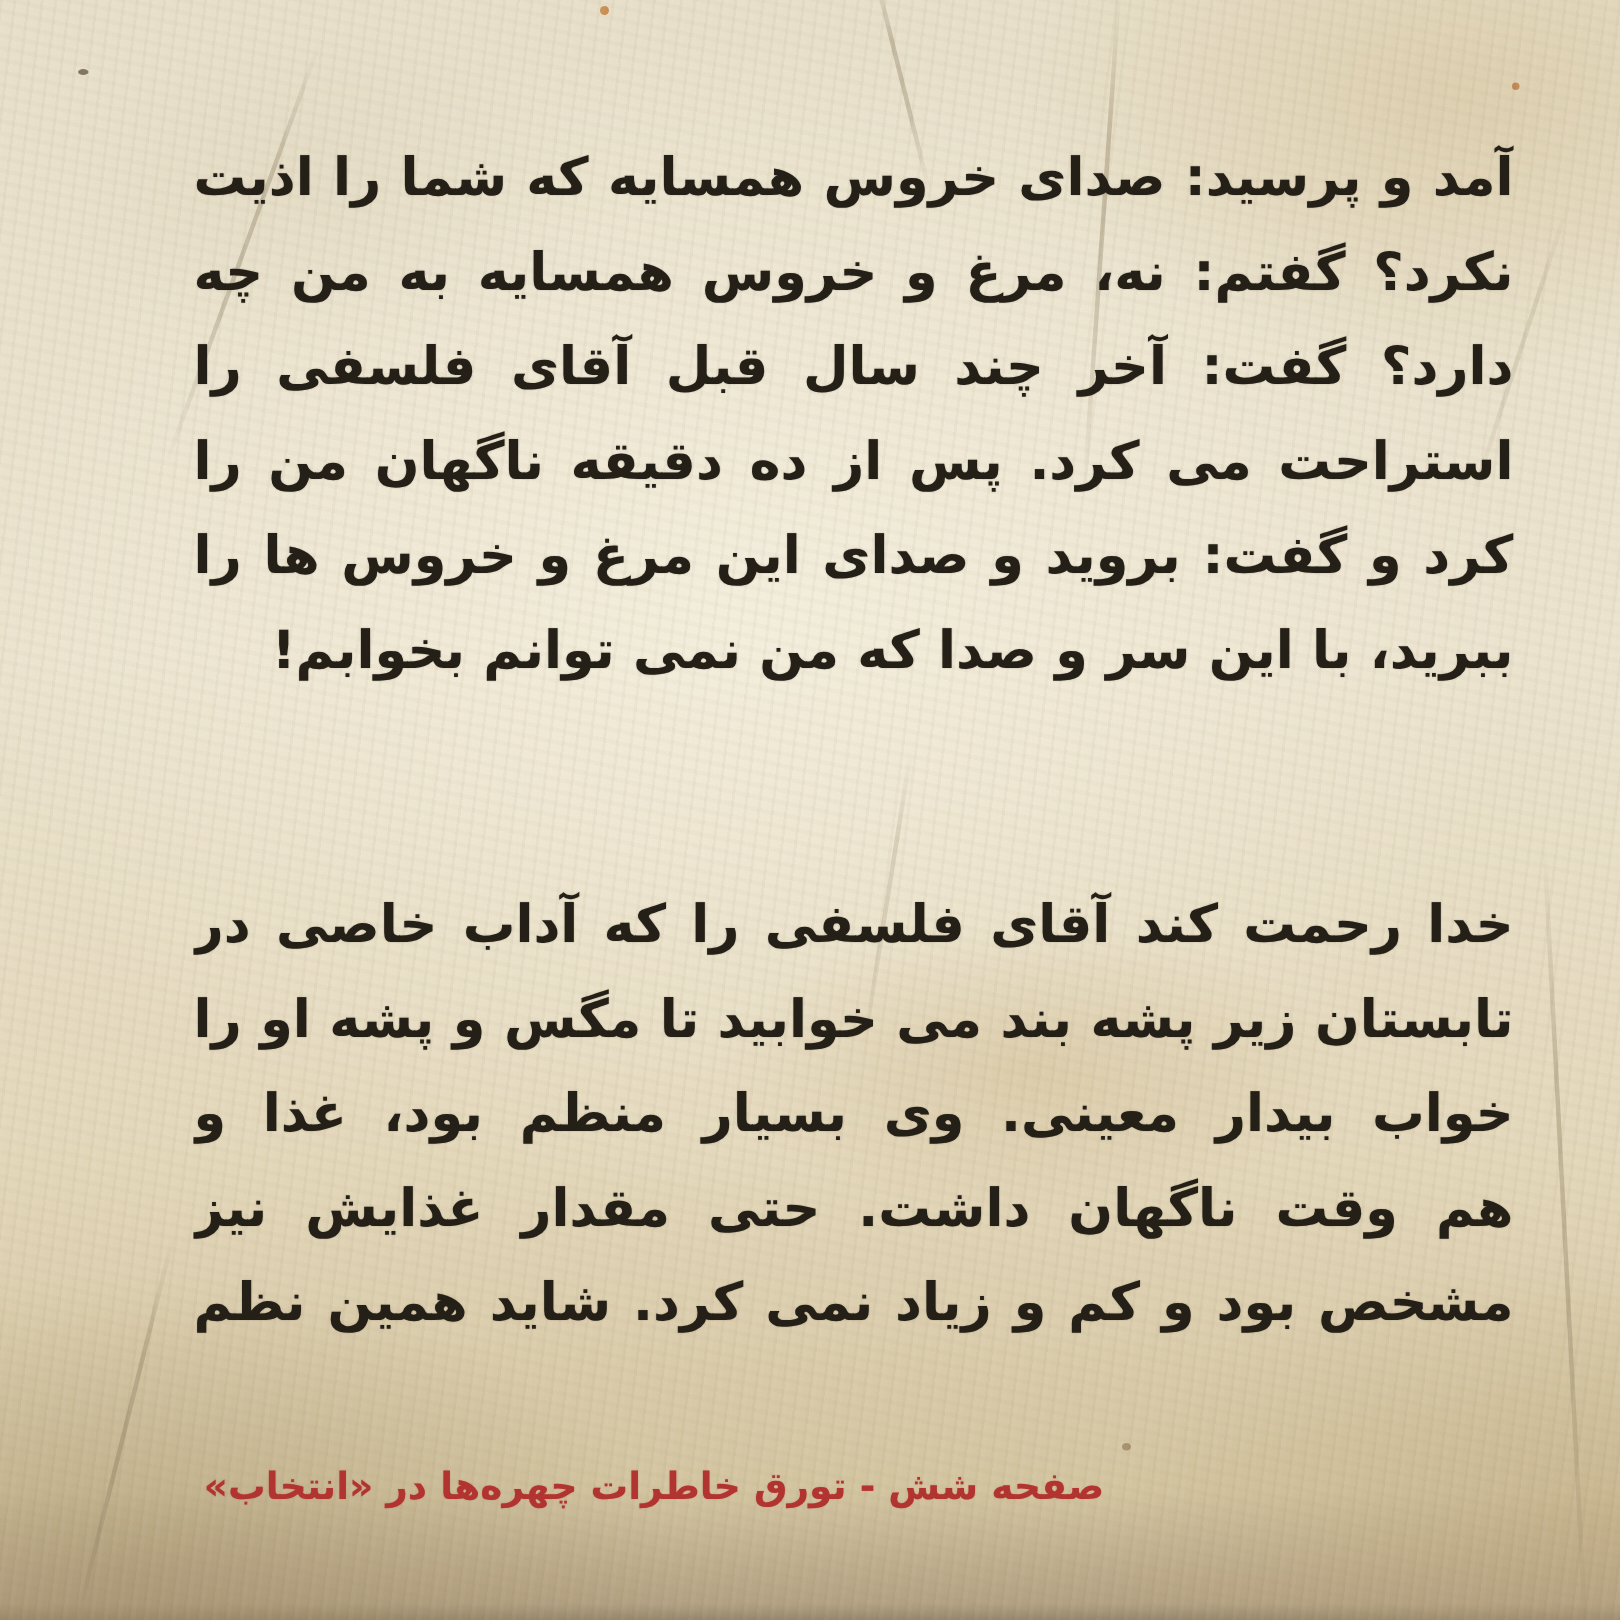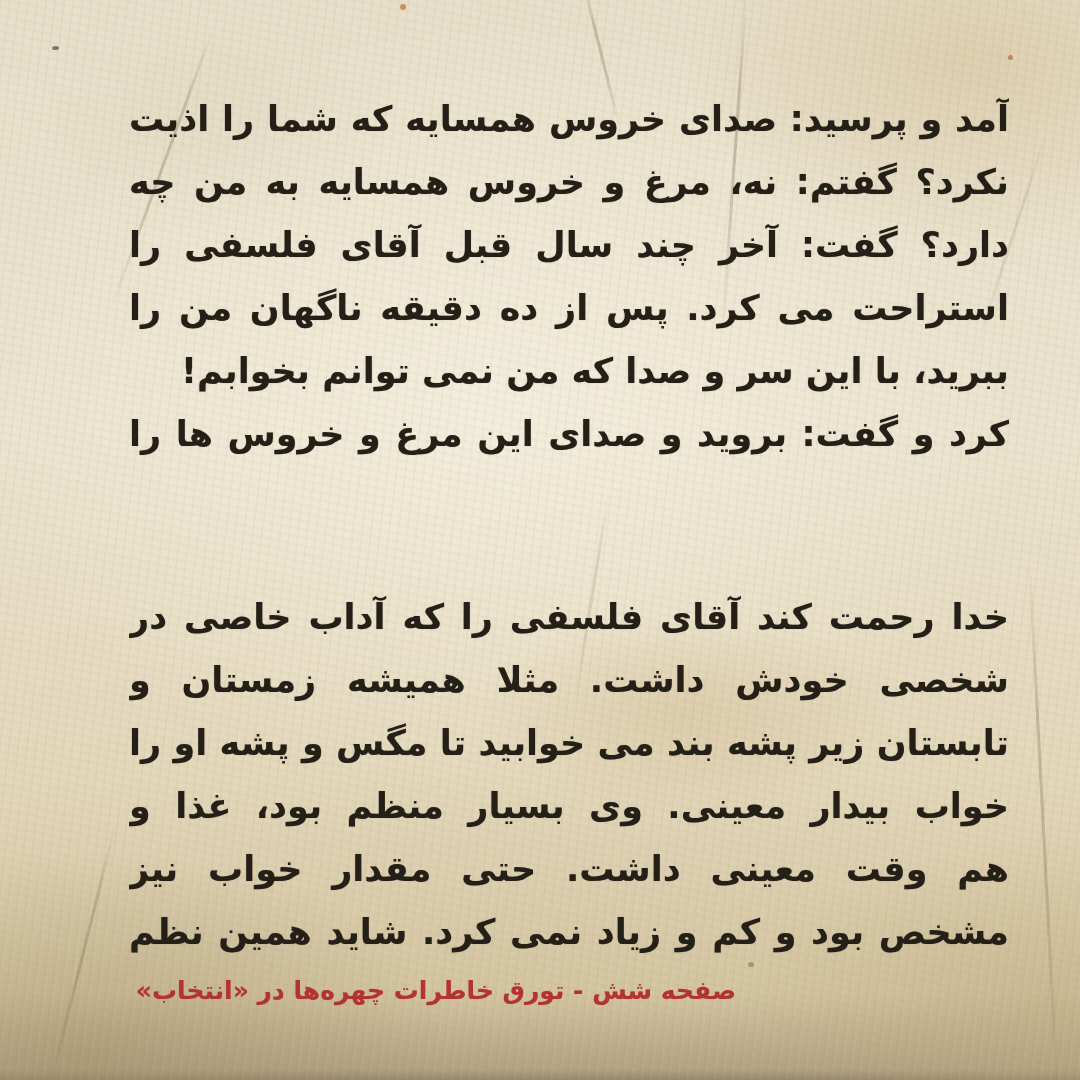--- a/index.html
+++ b/index.html
@@ -100,28 +100,27 @@
   <div class="speck" style="left:400px; top:4px; width:6px; height:6px; background:#c17a36; opacity:0.8;"></div>
   <div class="speck" style="left:1008px; top:55px; width:5px; height:5px; background:#b56a30; opacity:0.7;"></div>
   <div class="speck" style="left:52px; top:46px; width:7px; height:4px; background:#5f5档240; background:#5f5240; opacity:0.75;"></div>
   <div class="speck" style="left:748px; top:962px; width:6px; height:5px; background:#8a6f4e; opacity:0.6;"></div>
 
   <div class="text-block" style="top:88px;">
     <div class="line">آمد و پرسید: صدای خروس همسایه که شما را اذیت</div>
     <div class="line">نکرد؟ گفتم: نه، مرغ و خروس همسایه به من چه کار</div>
     <div class="line">دارد؟ گفت: آخر چند سال قبل آقای فلسفی را دعوت</div>
     <div class="line">استراحت می کرد. پس از ده دقیقه ناگهان من را صدا</div>
+    <div class="line">کرد و گفت: بروید و صدای این مرغ و خروس ها را</div>
     <div class="line last">ببرید، با این سر و صدا که من نمی توانم بخوابم!</div>
-    <div class="line">کرد و گفت: بروید و صدای این مرغ و خروس ها را</div>
   </div>
 
   <div class="text-block" style="top:586px;">
     <div class="line">خدا رحمت کند آقای فلسفی را که آداب خاصی در زندگی</div>
-    <div class="line">شخصی خودش داشت. مثلا همیشه زمستان و</div>
     <div class="line">تابستان زیر پشه بند می خوابید تا مگس و پشه او را از</div>
     <div class="line">خواب بیدار معینی. وی بسیار منظم بود، غذا و خوابش</div>
-    <div class="line">هم وقت معینی داشت. حتی مقدار خواب نیز</div>
+    <div class="line">هم وقت ناگهان داشت. حتی مقدار غذایش نیز</div>
     <div class="line">مشخص بود و کم و زیاد نمی کرد. شاید همین نظم و</div>
   </div>
 
   <div class="footer-caption">صفحه شش - تورق خاطرات چهره‌ها در «انتخاب»</div>
 
 </div>
 
 </body></html>

